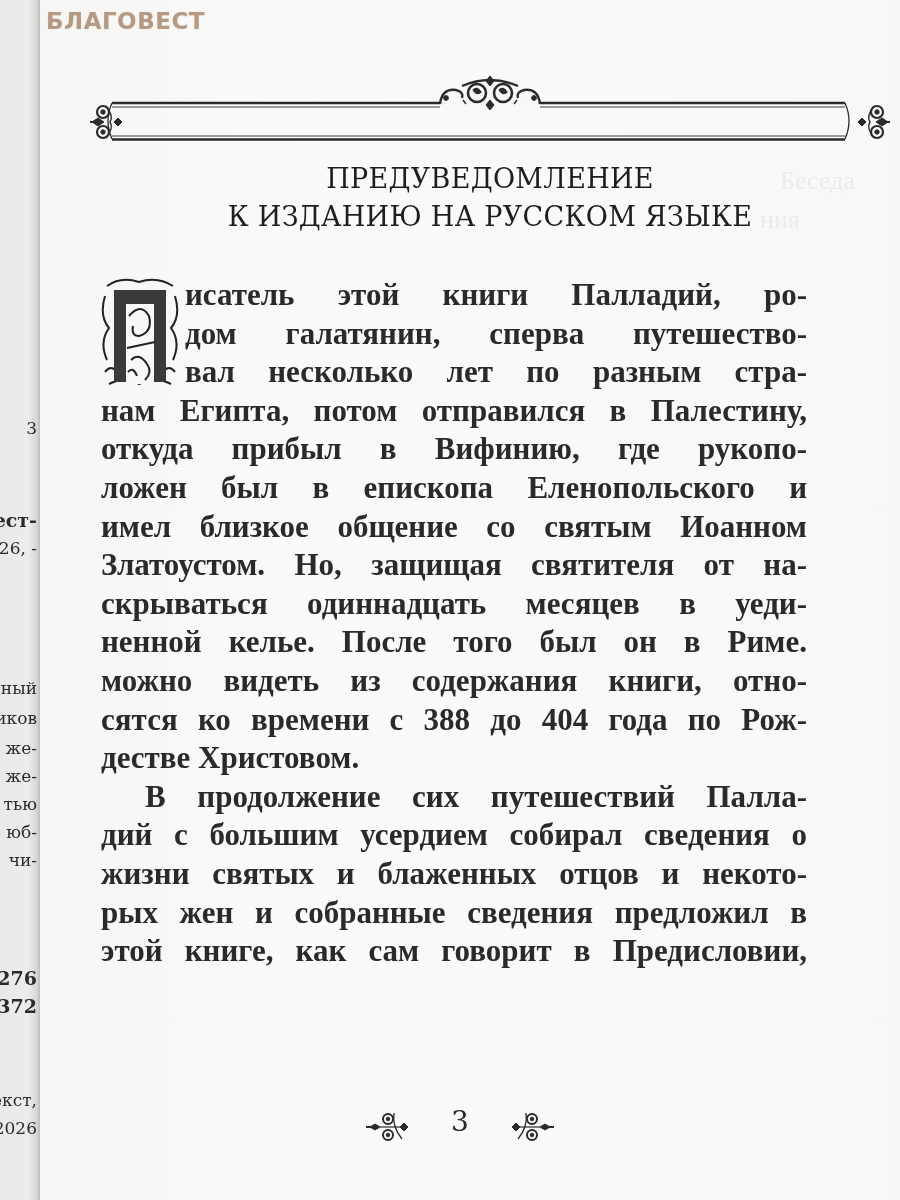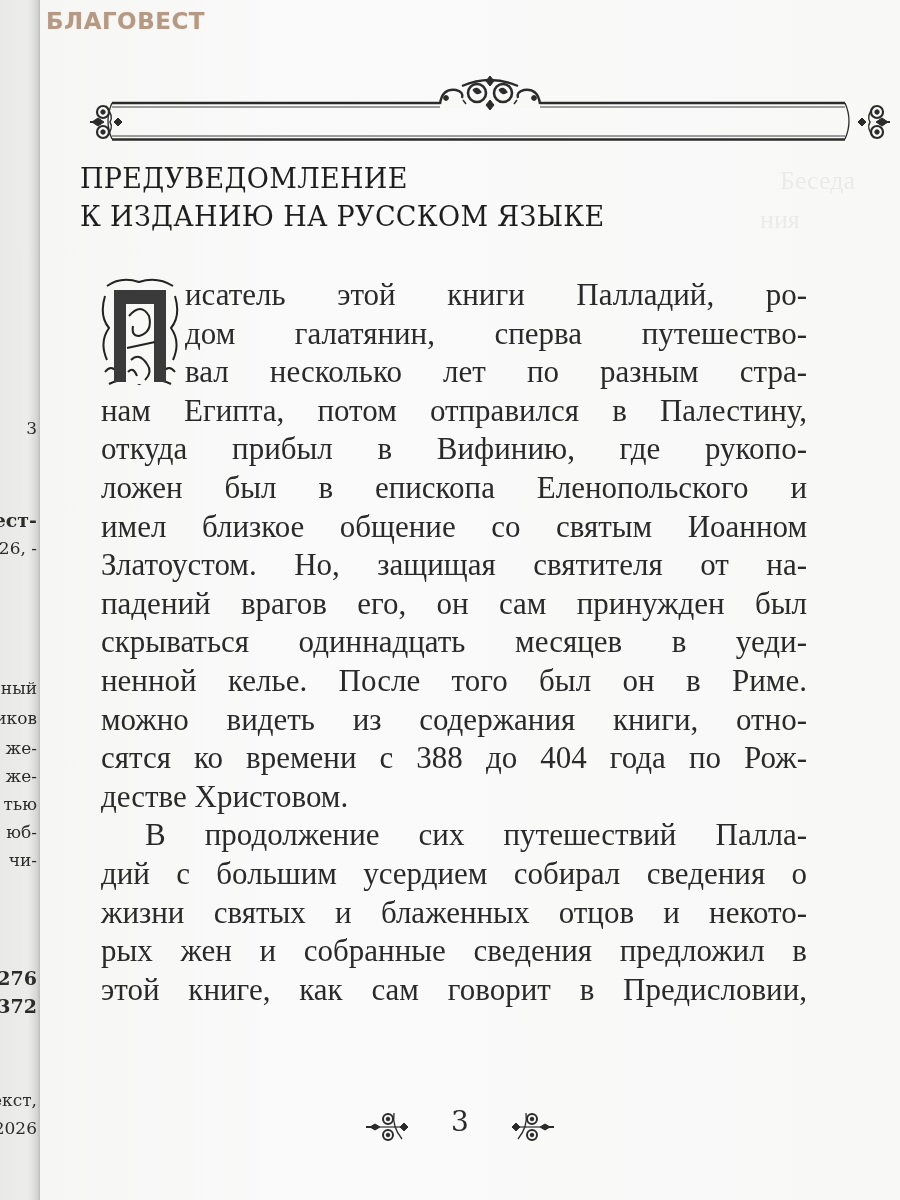--- a/index.html
+++ b/index.html
@@ -29,21 +29,21 @@
       position: absolute; left: 6px; top: 8px;
       font-family: "DejaVu Sans", sans-serif; font-weight: bold;
       font-size: 23px; letter-spacing: 0.5px; color: #b49a86;
       text-shadow: 0 0 2px #f3e6c8; z-index: 5;
     }
     
     .frame { position: absolute; left: 50px; top: 76px; width: 800px; height: 100px; }
     .frame svg { position: absolute; left: 0; top: 0; }
     .title {
       position: absolute; left: 40px; top: 160px; width: 820px;
-      text-align: left; font-family: "DejaVu Serif", serif;
+      text-align: center; font-family: "DejaVu Serif", serif;
       font-size: 27px; line-height: 38px; color: #1e1e1e; letter-spacing: 0.3px;
     }
     .body-text {
       position: absolute; left: 101px; top: 276px; width: 706px;
       font-family: "Liberation Serif", serif;
       font-size: 31px; line-height: 38.6px; color: #2a2a2a;
     }
     .line { display: block; white-space: nowrap; text-align: justify; text-align-last: justify; height: 38.6px; }
     .line.last { text-align-last: left; }
     .line.indent { padding-left: 44px; }
@@ -162,33 +162,32 @@
       <g fill="none" stroke="#222" stroke-width="2">
         <path d="M28 40 Q 40 26 48 40 Q 52 56 38 60 Q 30 60 32 50"></path>
         <path d="M26 72 L 54 66"></path>
         <path d="M30 84 Q 38 76 46 88 Q 52 96 44 104"></path>
         <path d="M27 96 Q 32 90 36 100"></path>
       </g>
       <text x="39" y="100" font-family="DejaVu Serif, serif" font-size="1" fill="#f8f8f7">П</text>
     </svg>
   </div>
 
-  <div class="body-text" style="left:61px;">
+  <div class="body-text" style="left:61px;font-weight:bold;">
     <div class="dropcap-lines">
       <span class="line">исатель этой книги Палладий, ро-</span>
       <span class="line">дом галатянин, сперва путешество-</span>
       <span class="line">вал несколько лет по разным стра-</span>
     </div>
     <div>
       <span class="line">нам Египта, потом отправился в Палестину,</span>
       <span class="line">откуда прибыл в Вифинию, где рукопо-</span>
       <span class="line">ложен был в епископа Еленопольского и</span>
       <span class="line">имел близкое общение со святым Иоанном</span>
       <span class="line">Златоустом. Но, защищая святителя от на-</span>
-      <span class="line">падений врагов его, он сам принужден был</span>
       <span class="line">скрываться одиннадцать месяцев в уеди-</span>
       <span class="line">ненной келье. После того был он в Риме.</span>
       <span class="line">можно видеть из содержания книги, отно-</span>
       <span class="line">сятся ко времени с 388 до 404 года по Рож-</span>
       <span class="line last">дестве Христовом.</span>
     </div>
     <div>
       <span class="line indent">В продолжение сих путешествий Палла-</span>
       <span class="line">дий с большим усердием собирал сведения о</span>
       <span class="line">жизни святых и блаженных отцов и некото-</span>

